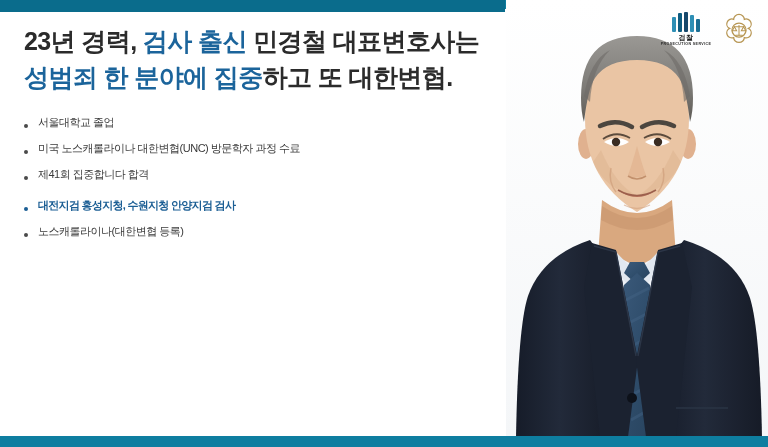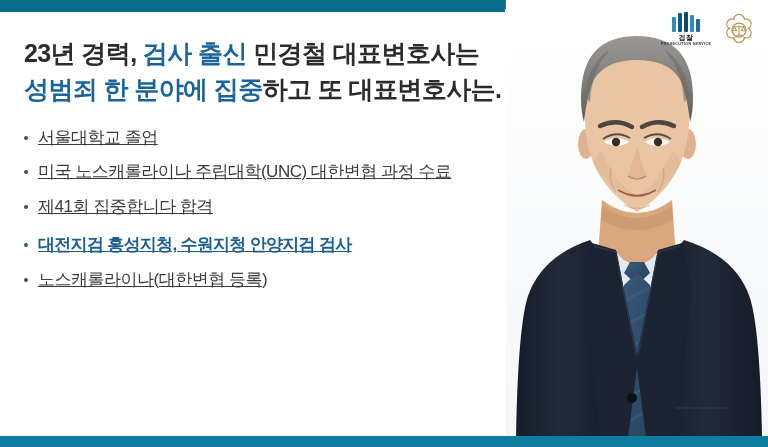--- a/index.html
+++ b/index.html
@@ -106,21 +106,21 @@
     height: 437px;
     z-index: 3;
     overflow: hidden;
   }
   .photo svg { display:block; }
 
   
   .content {
     position: absolute;
     left: 24px;
-    top: 36px;
+    top: 24px;
     width: 520px;
     z-index: 4;
   }
   .headline {
     margin: 0 0 20px 0;
   }
   .headline .hl-line {
     font-size: 25px;
     font-weight: bold;
     line-height: 1.42;
@@ -131,27 +131,26 @@
   .accent { color: #1B649B; }
 
   .bullets {
     list-style: none;
     margin: 0;
     padding: 0;
   }
   .bullets li {
     position: relative;
     padding-left: 14px;
-    font-size: 17px;
+    font-size: 11px;
     line-height: 1.34;
     color: #3a3a3a;
     letter-spacing: -0.5px;
     margin-bottom: 11.5px;
     white-space: nowrap;
-    text-decoration: underline;
   }
   .bullets li .dot {
     position: absolute;
     left: 0;
     top: 9px;
     width: 4px; height: 4px;
     border-radius: 50%;
     background: #4a4a4a;
   }
   .bullets li.blue {
@@ -289,31 +288,31 @@
       <path d="M105 168 q-3 14 5 24" stroke="#cf9e7b" stroke-width="1.5" fill="none" opacity=".7"></path>
       <path d="M157 168 q3 14 -5 24" stroke="#cf9e7b" stroke-width="1.5" fill="none" opacity=".7"></path>
 
       <path d="M118 205 q13 7 26 0" stroke="#d2a27e" stroke-width="1.3" fill="none" opacity=".6"></path>
     </svg>
   </div>
 
   <div class="content">
     <div class="headline">
       <div class="hl-line"><span>23년 경력, </span><span class="accent">검사 출신</span><span> 민경철 대표변호사는</span></div>
-      <div class="hl-line"><span class="accent">성범죄 한 분야에 집중</span><span>하고 또 대표변호사는.</span></div>
+      <div class="hl-line"><span class="accent">성범죄 한 분야에 집중</span><span>하고 또 대한변협.</span></div>
     </div>
 
     <ul class="bullets">
       <li>
         <span class="dot"></span>
         <span>서울대학교 졸업</span>
       </li>
       <li>
         <span class="dot"></span>
-        <span>미국 노스캐롤라이나 주립대학(UNC) 대한변협 과정 수료</span>
+        <span>미국 노스캐롤라이나 대한변협(UNC) 방문학자 과정 수료</span>
       </li>
       <li>
         <span class="dot"></span>
         <span>제41회 집중합니다 합격</span>
       </li>
       <li class="blue">
         <span class="dot"></span>
         <span class="l2">대전지검 홍성지청, 수원지청 안양지검 검사</span>
       </li>
       <li>

